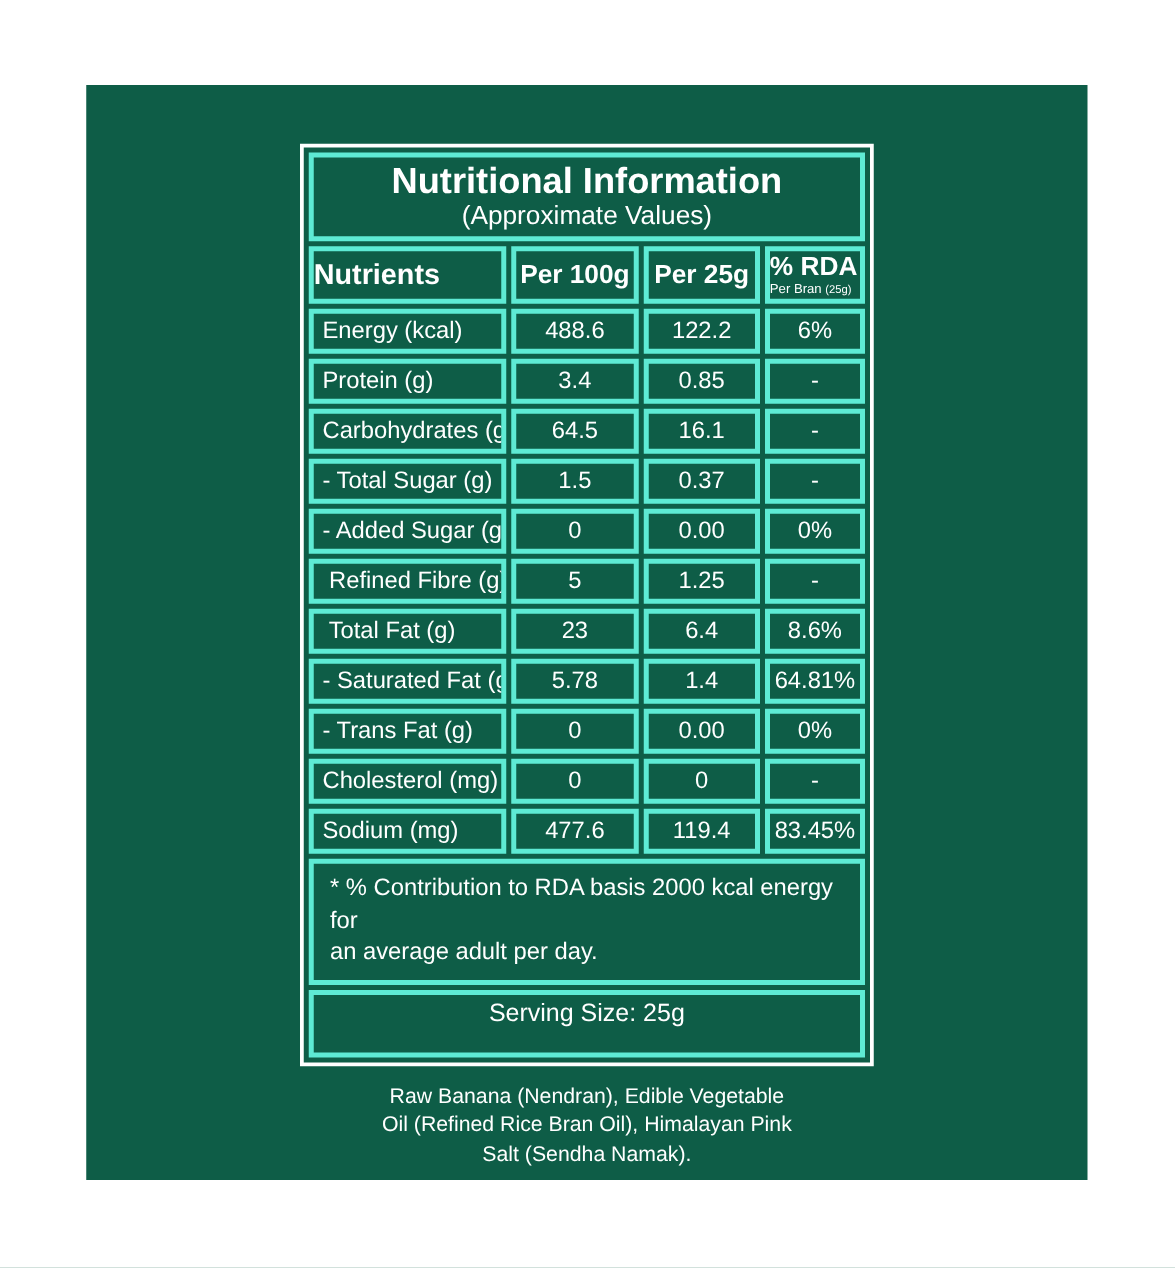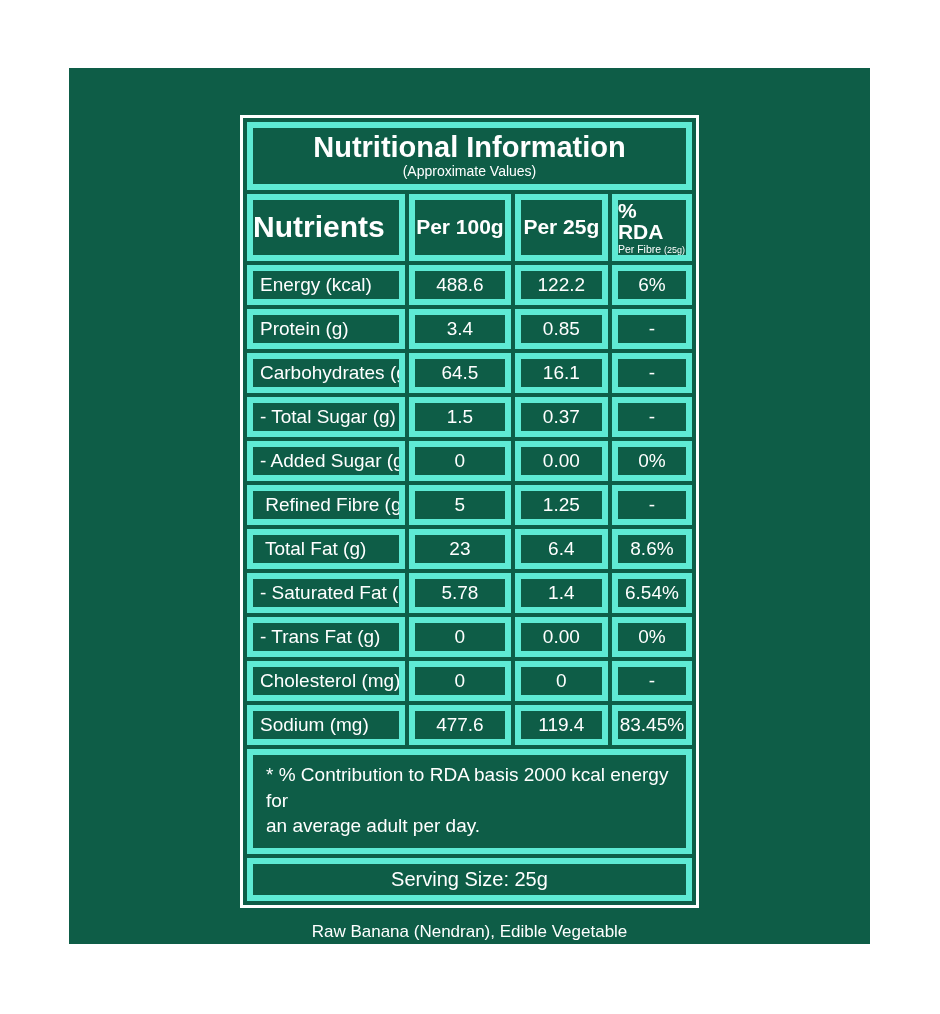--- a/index.html
+++ b/index.html
@@ -31,46 +31,46 @@
     margin: 47px auto 0 auto;
     border: 3px solid #ffffff;
   }
   table.nutri {
     width: 100%;
     border-collapse: separate;
     border-spacing: 4px;
     table-layout: fixed;
   }
   table.nutri td, table.nutri th {
-    border: 6px solid #5eead4;
+    border: 4px solid #5eead4;
     color: #ffffff;
     overflow: hidden;
   }
   .title-cell {
     text-align: center;
     padding: 4px 0 6px 0;
   }
   .nutri-title {
     font-size: 29px;
     font-weight: bold;
     line-height: 1.1;
   }
   .nutri-subtitle {
-    font-size: 14px;
+    font-size: 21px;
     line-height: 1.0;
   }
   tr.head-row th {
     font-weight: bold;
     height: 38px;
     padding: 0;
   }
   th.h-nutrients {
     text-align: left;
     padding-left: 8px;
-    font-size: 30px;
+    font-size: 23px;
   }
   th.h-val { font-size: 21px; text-align: center; }
   th.h-rda {
     text-align: left;
     padding-left: 7px;
     line-height: 1;
     vertical-align: middle;
   }
   .rda-main { display: block; font-size: 21px; font-weight: bold; }
   .rda-sub  { display: block; font-size: 10.5px; font-weight: normal; margin-top: 2px; }
@@ -85,21 +85,21 @@
   td.footnote {
     font-size: 19px;
     line-height: 1.35;
     text-align: left;
     padding: 7px 12px 9px 13px;
     white-space: pre-line;
   }
   td.serving {
     font-size: 20px;
     text-align: center;
-    padding: 4px 0 4px 0;
+    padding: 4px 0 19px 0;
   }
   
   .ingredients-heading {
     margin-top: 16px;
     text-align: center;
     font-size: 35px;
     font-weight: bold;
     color: #ffffff;
   }
   .ingredients-text {
@@ -132,21 +132,21 @@
               <div class="nutri-title">Nutritional Information</div>
               <div class="nutri-subtitle">(Approximate Values)</div>
             </td>
           </tr>
           <tr class="head-row">
             <th class="h-nutrients">Nutrients</th>
             <th class="h-val">Per 100g</th>
             <th class="h-val">Per 25g</th>
             <th class="h-rda">
               <span class="rda-main">% RDA</span>
-              <span class="rda-sub"><span>Per Fibre</span> <span class="rda-note">(25g)</span></span>
+              <span class="rda-sub"><span>Per Bran</span> <span class="rda-note">(25g)</span></span>
             </th>
           </tr>
 
           <tr class="data-row">
             <td class="lbl">Energy (kcal)</td>
             <td class="val">488.6</td>
             <td class="val">122.2</td>
             <td class="val">6%</td>
           </tr>
           <tr class="data-row">
@@ -182,21 +182,21 @@
           <tr class="data-row">
             <td class="lbl"> Total Fat (g)</td>
             <td class="val">23</td>
             <td class="val">6.4</td>
             <td class="val">8.6%</td>
           </tr>
           <tr class="data-row">
             <td class="lbl">- Saturated Fat (g)</td>
             <td class="val">5.78</td>
             <td class="val">1.4</td>
-            <td class="val">6.54%</td>
+            <td class="val">64.81%</td>
           </tr>
           <tr class="data-row">
             <td class="lbl">- Trans Fat (g)</td>
             <td class="val">0</td>
             <td class="val">0.00</td>
             <td class="val">0%</td>
           </tr>
           <tr class="data-row">
             <td class="lbl">Cholesterol (mg)</td>
             <td class="val">0</td>

